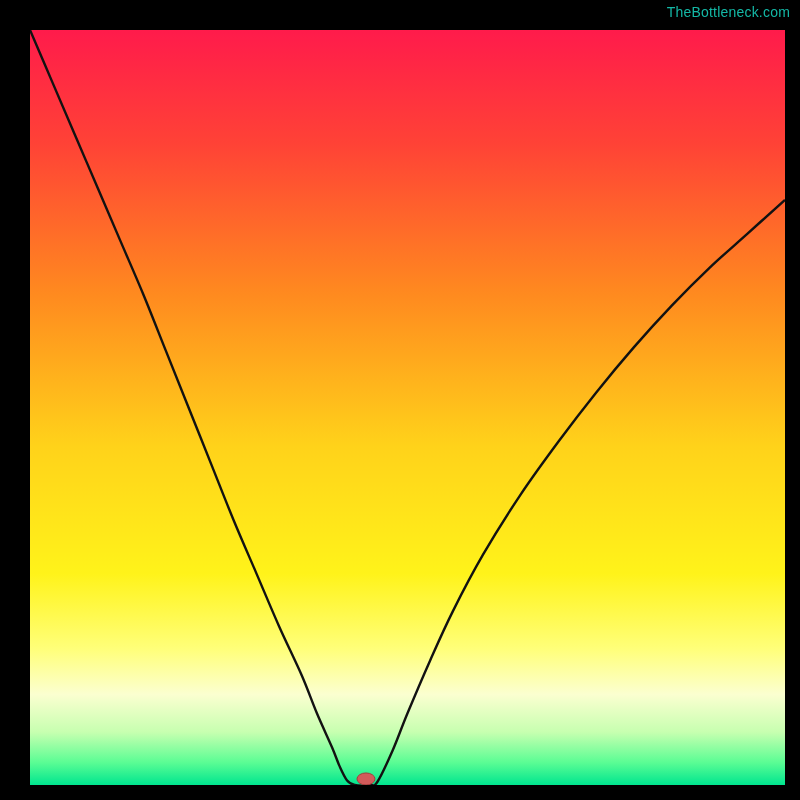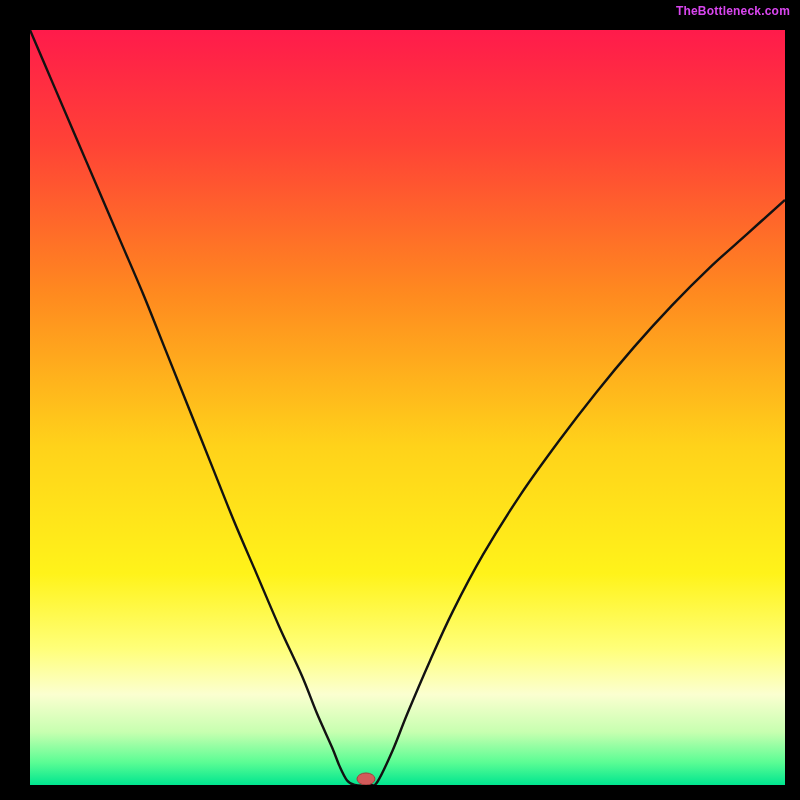--- a/index.html
+++ b/index.html
@@ -14,23 +14,23 @@
   .frame {
     position: relative;
     width: 800px;
     height: 800px;
     background: #000;
   }
   .watermark {
     position: absolute;
     top: 4px;
     right: 10px;
-    color: #d946ef;
-    font-size: 12px;
-    font-weight: 700;
+    color: #14b8a6;
+    font-size: 14px;
+    font-weight: 400;
     z-index: 10;
     letter-spacing: 0.2px;
   }
   svg {
     position: absolute;
     top: 0;
     left: 0;
   }
 </style>
 </head>

